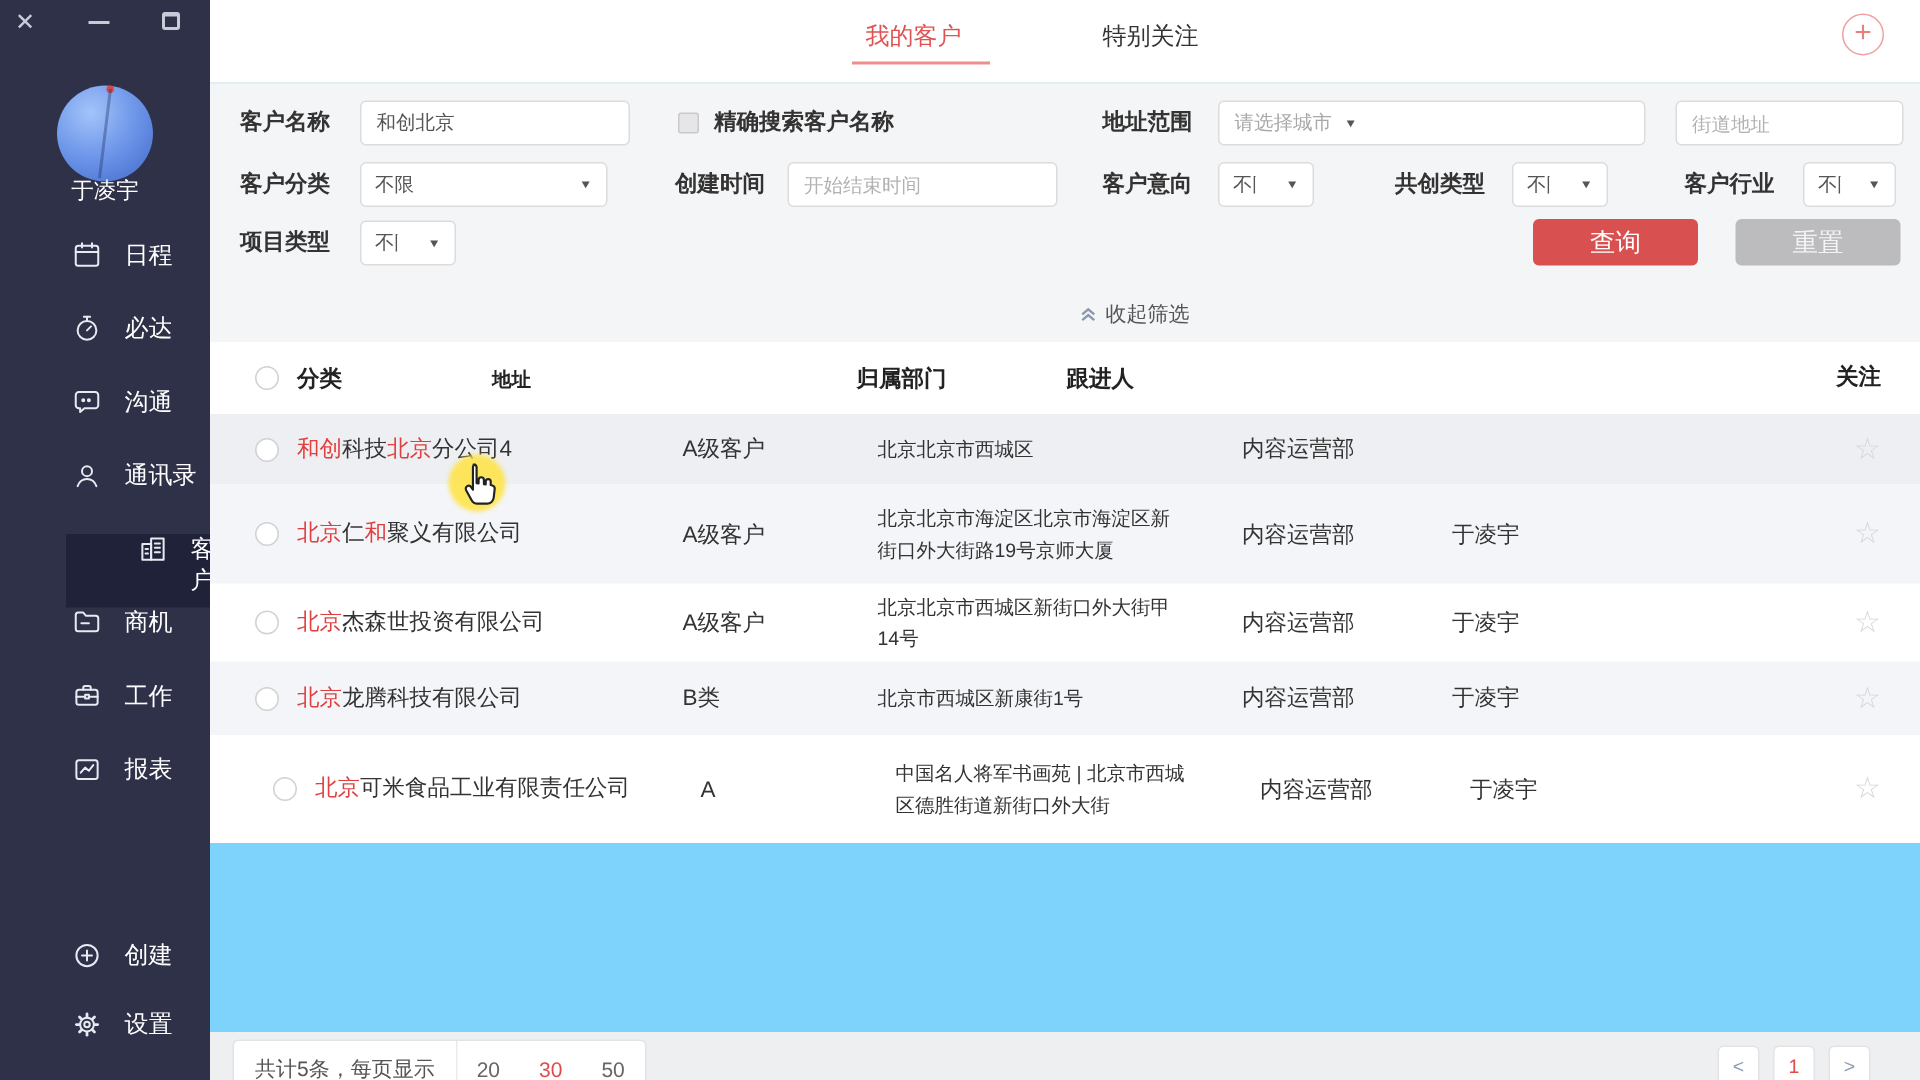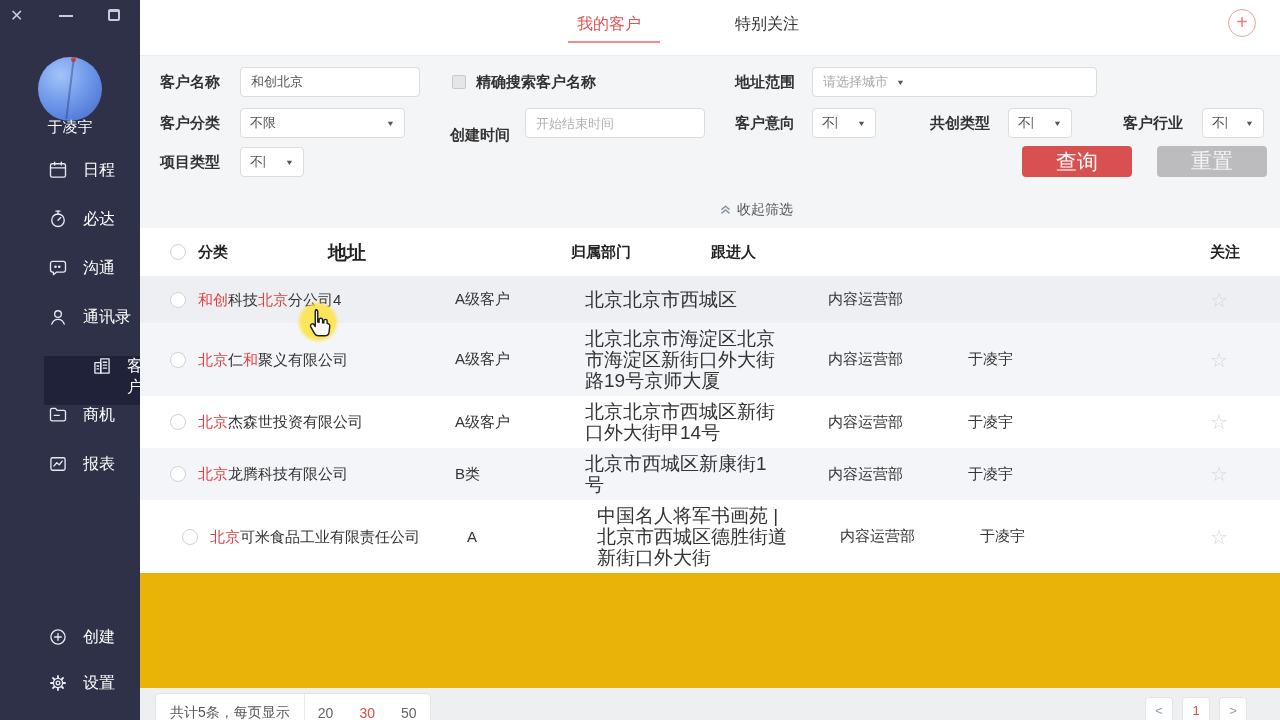--- a/index.html
+++ b/index.html
@@ -18,62 +18,62 @@
   .avatar::before { content:""; position:absolute; left:33px; top:0px; width:5px; height:5px; border-radius:50%; background:#d34a4a; }
   .user-name { position:absolute; top:118px; left:0; width:140px; text-align:center; font-size:15px; color:#fff; }
   .nav { position:absolute; top:160px; left:0; width:140px; }
   .nav-item { height:49px; display:flex; padding-left:48px; gap:15px; font-size:16px; color:#ffffff; cursor:pointer; }
   .nav-item.active { background:#20223a;margin-left:44px; }
   .nav-item svg { width:20px; height:20px; stroke:#e8eaf2; fill:none; stroke-width:1.6; stroke-linecap:round; stroke-linejoin:round; flex:0 0 20px; }
   .nav-bottom { position:absolute; top:627px; left:0; width:140px; }
   .nav-bottom .nav-item { height:46px; }
 
   
-  .main { position:absolute; left:140px; top:0; width:1140px; height:720px; background:#eab308; }
+  .main { position:absolute; left:140px; top:0; width:1140px; height:720px; background:#7dd3fc; }
 
   
   .tabbar { position:absolute; top:0; left:0; width:1140px; height:55px; background:#fff; }
   .tab { position:absolute; top:14px; font-size:16px; color:#333; cursor:pointer; }
   .tab-my { left:437px; color:#e15353; }
   .tab-special { left:595px; }
   .tab-underline { position:absolute; top:41px; left:428px; width:92px; height:2px; background:#ef8d8d; }
   .add-btn { position:absolute; top:9px; left:1088px; width:28px; height:28px; border:1px solid #efa0a0; border-radius:50%; color:#e87e7e; font-size:20px; line-height:25px; text-align:center; cursor:pointer; }
 
   
   .filter-panel { position:absolute; top:55px; left:0; width:1232px; height:173px; background:#f4f5f7; border-top:1px solid #ececec; }
   .f-lbl { position:absolute; height:30px; line-height:30px; font-size:15px; font-weight:bold; color:#333; white-space:nowrap; }
   .f-box { position:absolute; height:30px; background:#fff; border:1px solid #dcdcdc; border-radius:4px; font-size:13px; color:#555; }
   input.f-box { padding:0 10px; outline:none; }
   input.f-box::placeholder { color:#b2b2b2; }
   .f-sel { display:flex; align-items:center; justify-content:space-between; padding:0 9px; cursor:pointer; }
   .f-city { display:flex; align-items:center; padding:0 10px; cursor:pointer; color:#a9a9a9; }
   .sel-clip { display:inline-block; width:15px; overflow:hidden; white-space:nowrap; color:#555; }
   .arr { font-size:9px; color:#555; transform:scaleY(.85); }
   .checkbox { position:absolute; left:312px; top:19px; width:14px; height:14px; background:#e6e6e8; border:1px solid #c9c9c9; border-radius:2px; cursor:pointer; }
-  .btn { position:absolute; top:90px; width:110px; height:31px; border-radius:4px; text-align:center; line-height:31px; font-size:21px; cursor:pointer; }
+  .btn { position:absolute; top:90px; width:110px; height:31px; border-radius:4px; text-align:center; line-height:31px; font-size:17px; cursor:pointer; }
   .btn-search { left:882px; background:#d95050; color:#fff; }
   .btn-reset { left:1017px; background:#bcbcbe; color:#f3f3f3;font-family:Liberation Serif, serif; }
   .collapse { position:absolute; left:0; top:145px; width:100%; text-align:center; font-size:14px; color:#555; cursor:pointer; }
   .collapse svg { width:13px; height:12px; vertical-align:-1px; margin-right:5px; stroke:#8a99ad; fill:none; stroke-width:1.6; }
 
   
   .table { position:absolute; top:228px; left:0; width:1140px; background:#fff; }
   .t-header { display:flex; align-items:center; height:48px; font-weight:bold; font-size:15px; color:#222; background:#fff; }
   .t-row { display:flex; align-items:center; font-size:15px; color:#333; padding:5px 0; }
   .row-hover { background:#edeff3; min-height:47px; }
   .row-stripe { background:#f4f5f9; }
   .r2 { min-height:66px; } .r3 { min-height:52px; } .r4 { min-height:49px; } .r5 { min-height:72px;margin-left:12px; }
   .c-check { width:58px; padding-left:30px; flex:0 0 58px; }
   .radio { width:16px; height:16px; border:1px solid #d2d2d6; border-radius:50%; background:#fff; cursor:pointer; }
   .c-name { flex:0 0 257px; padding-right:16px; line-height:22px; cursor:pointer; }
   .c-cat  { flex:0 0 130px; }
-  .c-addr { flex:0 0 243px; padding-right:48px; line-height:21px; font-size:19px; }
+  .c-addr { flex:0 0 243px; padding-right:48px; line-height:21px; font-size:13px; }
   .c-dept { flex:0 0 140px; }
   .c-fol  { flex:1 1 auto; }
-  .c-star { flex:0 0 70px; padding-right:15px; font-size:20px; color:#d6d6d9; cursor:pointer; line-height:20px; }
+  .c-star { flex:0 0 70px; text-align:right; padding-right:26px; font-size:20px; color:#d6d6d9; cursor:pointer; line-height:20px; }
   .t-header .c-star { font-size:15px; color:#222; cursor:default; }
   .red { color:#e04040; }
 
   
   .click-halo { position:absolute; left:159px; top:303px; width:38px; height:38px; border-radius:50%; background:rgba(255,227,64,.85); filter:blur(1.5px); pointer-events:none; }
   .hand { position:absolute; left:166px; top:308px; width:27px; height:31px; pointer-events:none; }
 
   
   .footer { position:absolute; top:688px; left:0; width:1140px; height:32px; background:#edeff1; }
   .page-box { position:absolute; left:15px; top:5px; height:40px; background:#fff; border:1px solid #e3e3e5; border-radius:4px; display:flex; align-items:center; font-size:14px; color:#555; }
@@ -148,20 +148,30 @@
       </div>
       <div class="nav-item">
         <svg viewBox="0 0 24 24">
             <path d="M3 6a2 2 0 0 1 2-2h4l2 2.5h8a2 2 0 0 1 2 2V17a2 2 0 0 1-2 2H5a2 2 0 0 1-2-2z"></path>
             <line x1="7.5" y1="12.5" x2="13.5" y2="12.5"></line>
           </svg>
         <span>商机</span>
       </div>
       <div class="nav-item">
         <svg viewBox="0 0 24 24">
+            <rect x="3.5" y="7" width="17" height="12" rx="2"></rect>
+            <path d="M9 7V5.5A1.5 1.5 0 0 1 10.5 4h3A1.5 1.5 0 0 1 15 5.5V7"></path>
+            <path d="M3.5 12.5h7"></path>
+            <path d="M13.5 12.5h7"></path>
+            <rect x="10.5" y="11" width="3" height="3"></rect>
+          </svg>
+        <span>工作</span>
+      </div>
+      <div class="nav-item">
+        <svg viewBox="0 0 24 24">
             <rect x="3.5" y="4.5" width="17" height="15" rx="2"></rect>
             <polyline points="7,14.5 10.5,10.5 13.5,13 17,8.5"></polyline>
           </svg>
         <span>报表</span>
       </div>
     </nav>
 
     <div class="nav-bottom">
       <div class="nav-item">
         <svg viewBox="0 0 24 24">
@@ -203,27 +213,28 @@
     <div class="filter-panel">
       <span class="f-lbl" style="left:20px; top:11px;">客户名称</span>
       <input class="f-box" style="left: 100px; top: 11px; width: 180px; position: absolute;" value="和创北京">
       <div class="checkbox"></div>
       <span class="f-lbl" style="left:336px; top:11px;">精确搜索客户名称</span>
       <span class="f-lbl" style="left:595px; top:11px;">地址范围</span>
       <div class="f-box f-city" style="left:672px; top:11px; width:285px;">
         <span>请选择城市</span>
         <span class="arr" style="margin-left:8px;">▼</span>
       </div>
+      <input class="f-box" style="left: 977px; top: 11px; width: 152px; position: absolute;" placeholder="街道地址">
 
       <span class="f-lbl" style="left:20px; top:52px;">客户分类</span>
       <div class="f-box f-sel" style="left:100px; top:52px; width:165px;">
         <span style="color:#555;">不限</span>
         <span class="arr">▼</span>
       </div>
-      <span class="f-lbl" style="left:310px; top:64px;">创建时间</span>
+      <span class="f-lbl" style="left:310px; top:52px;">创建时间</span>
       <input class="f-box" style="left: 385px; top: 52px; width: 180px; position: absolute;" placeholder="开始结束时间">
       <span class="f-lbl" style="left:595px; top:52px;">客户意向</span>
       <div class="f-box f-sel" style="left:672px; top:52px; width:64px;">
         <span class="sel-clip">不限</span>
         <span class="arr">▼</span>
       </div>
       <span class="f-lbl" style="left:790px; top:52px;">共创类型</span>
       <div class="f-box f-sel" style="left:868px; top:52px; width:64px;">
         <span class="sel-clip">不限</span>
         <span class="arr">▼</span>

